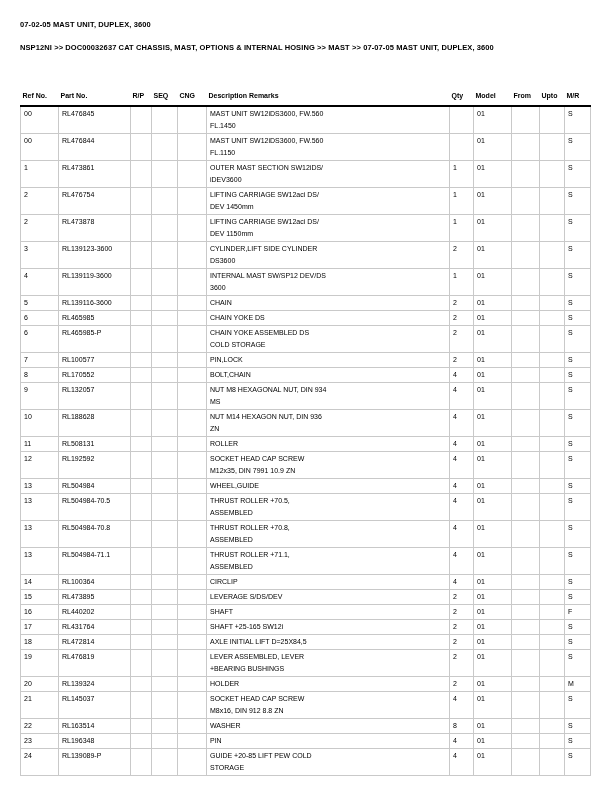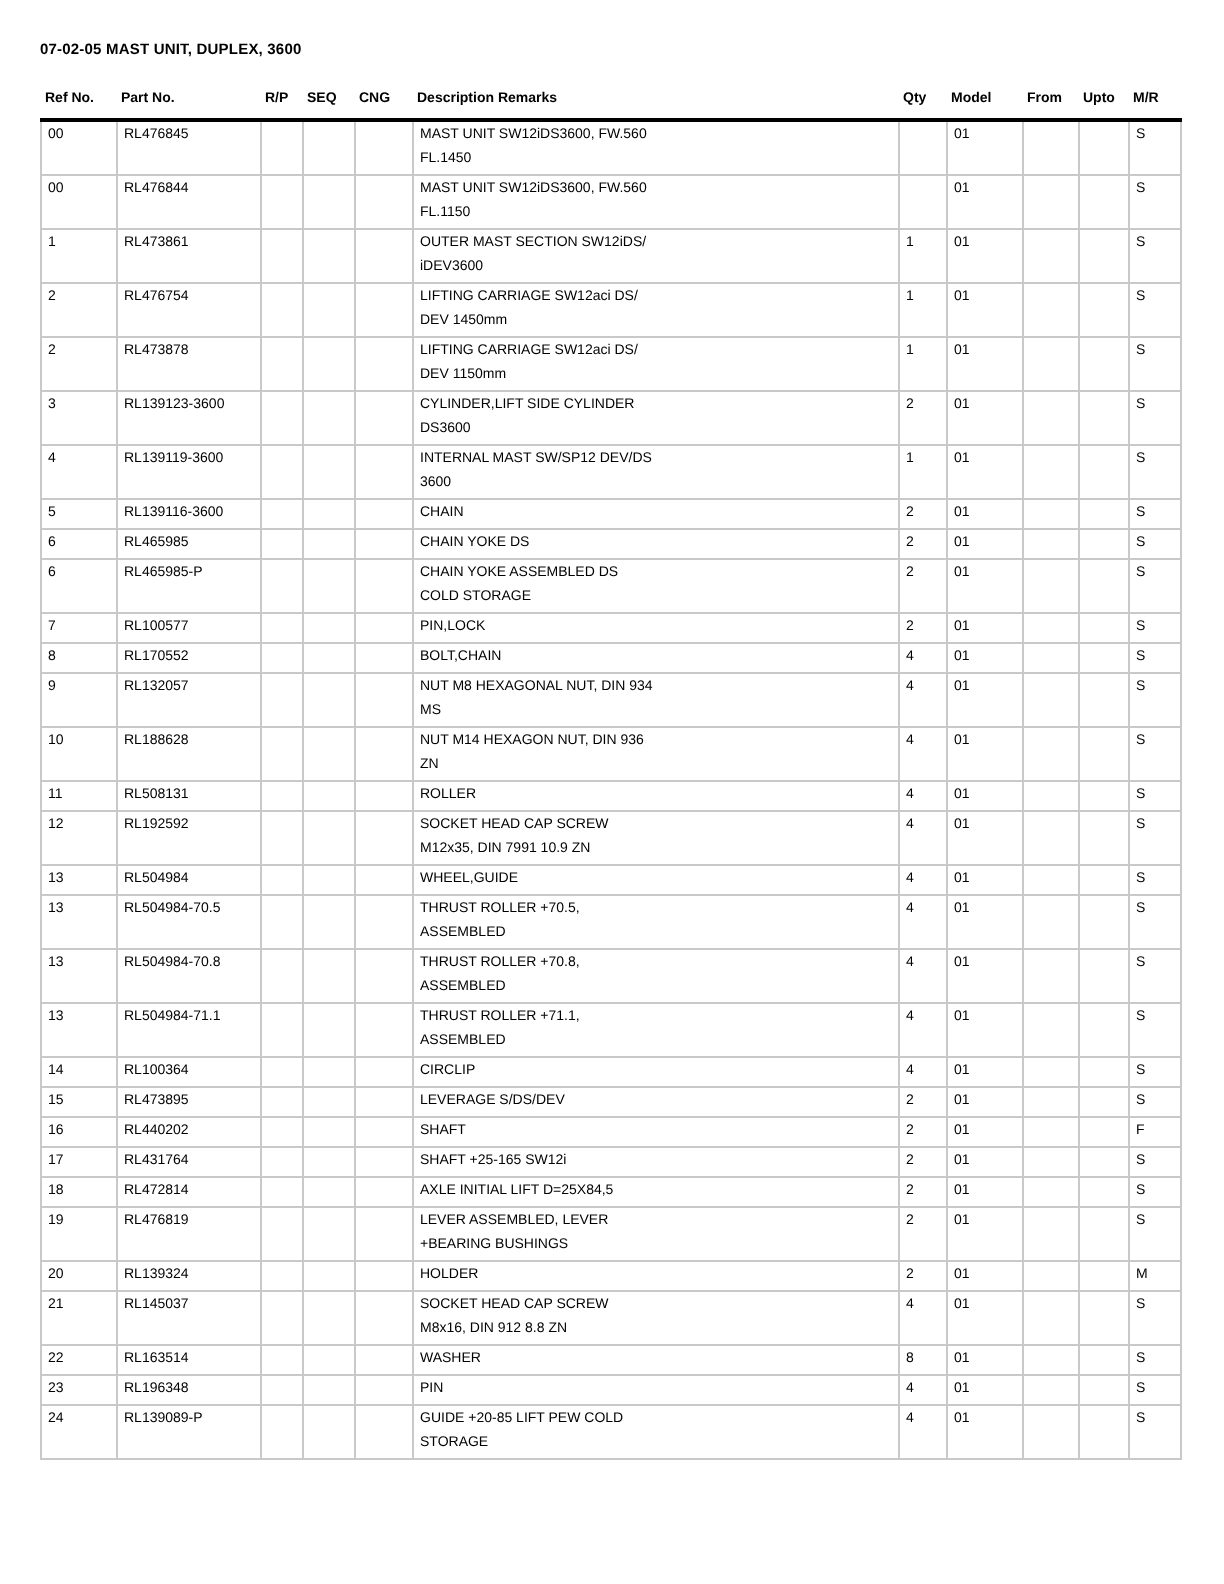--- a/index.html
+++ b/index.html
@@ -45,20 +45,21 @@
     vertical-align: top;
     overflow: hidden;
   }
   .parts-table td.cell-description { white-space: pre-line; }
 </style>
 </head>
 <body>
 
 <div class="page">
   <div class="doc-title">07-02-05 MAST UNIT, DUPLEX, 3600</div>
+  <div class="breadcrumb">NSP12NI &gt;&gt; DOC00032637 CAT CHASSIS, MAST, OPTIONS &amp; INTERNAL HOSING &gt;&gt; MAST &gt;&gt; 07-07-05 MAST UNIT, DUPLEX, 3600</div>
 
   <table class="parts-table">
     <colgroup>
       <col style="width:38px">
       <col style="width:72px">
       <col style="width:21px">
       <col style="width:26px">
       <col style="width:29px">
       <col style="width:243px">
       <col style="width:24px">

